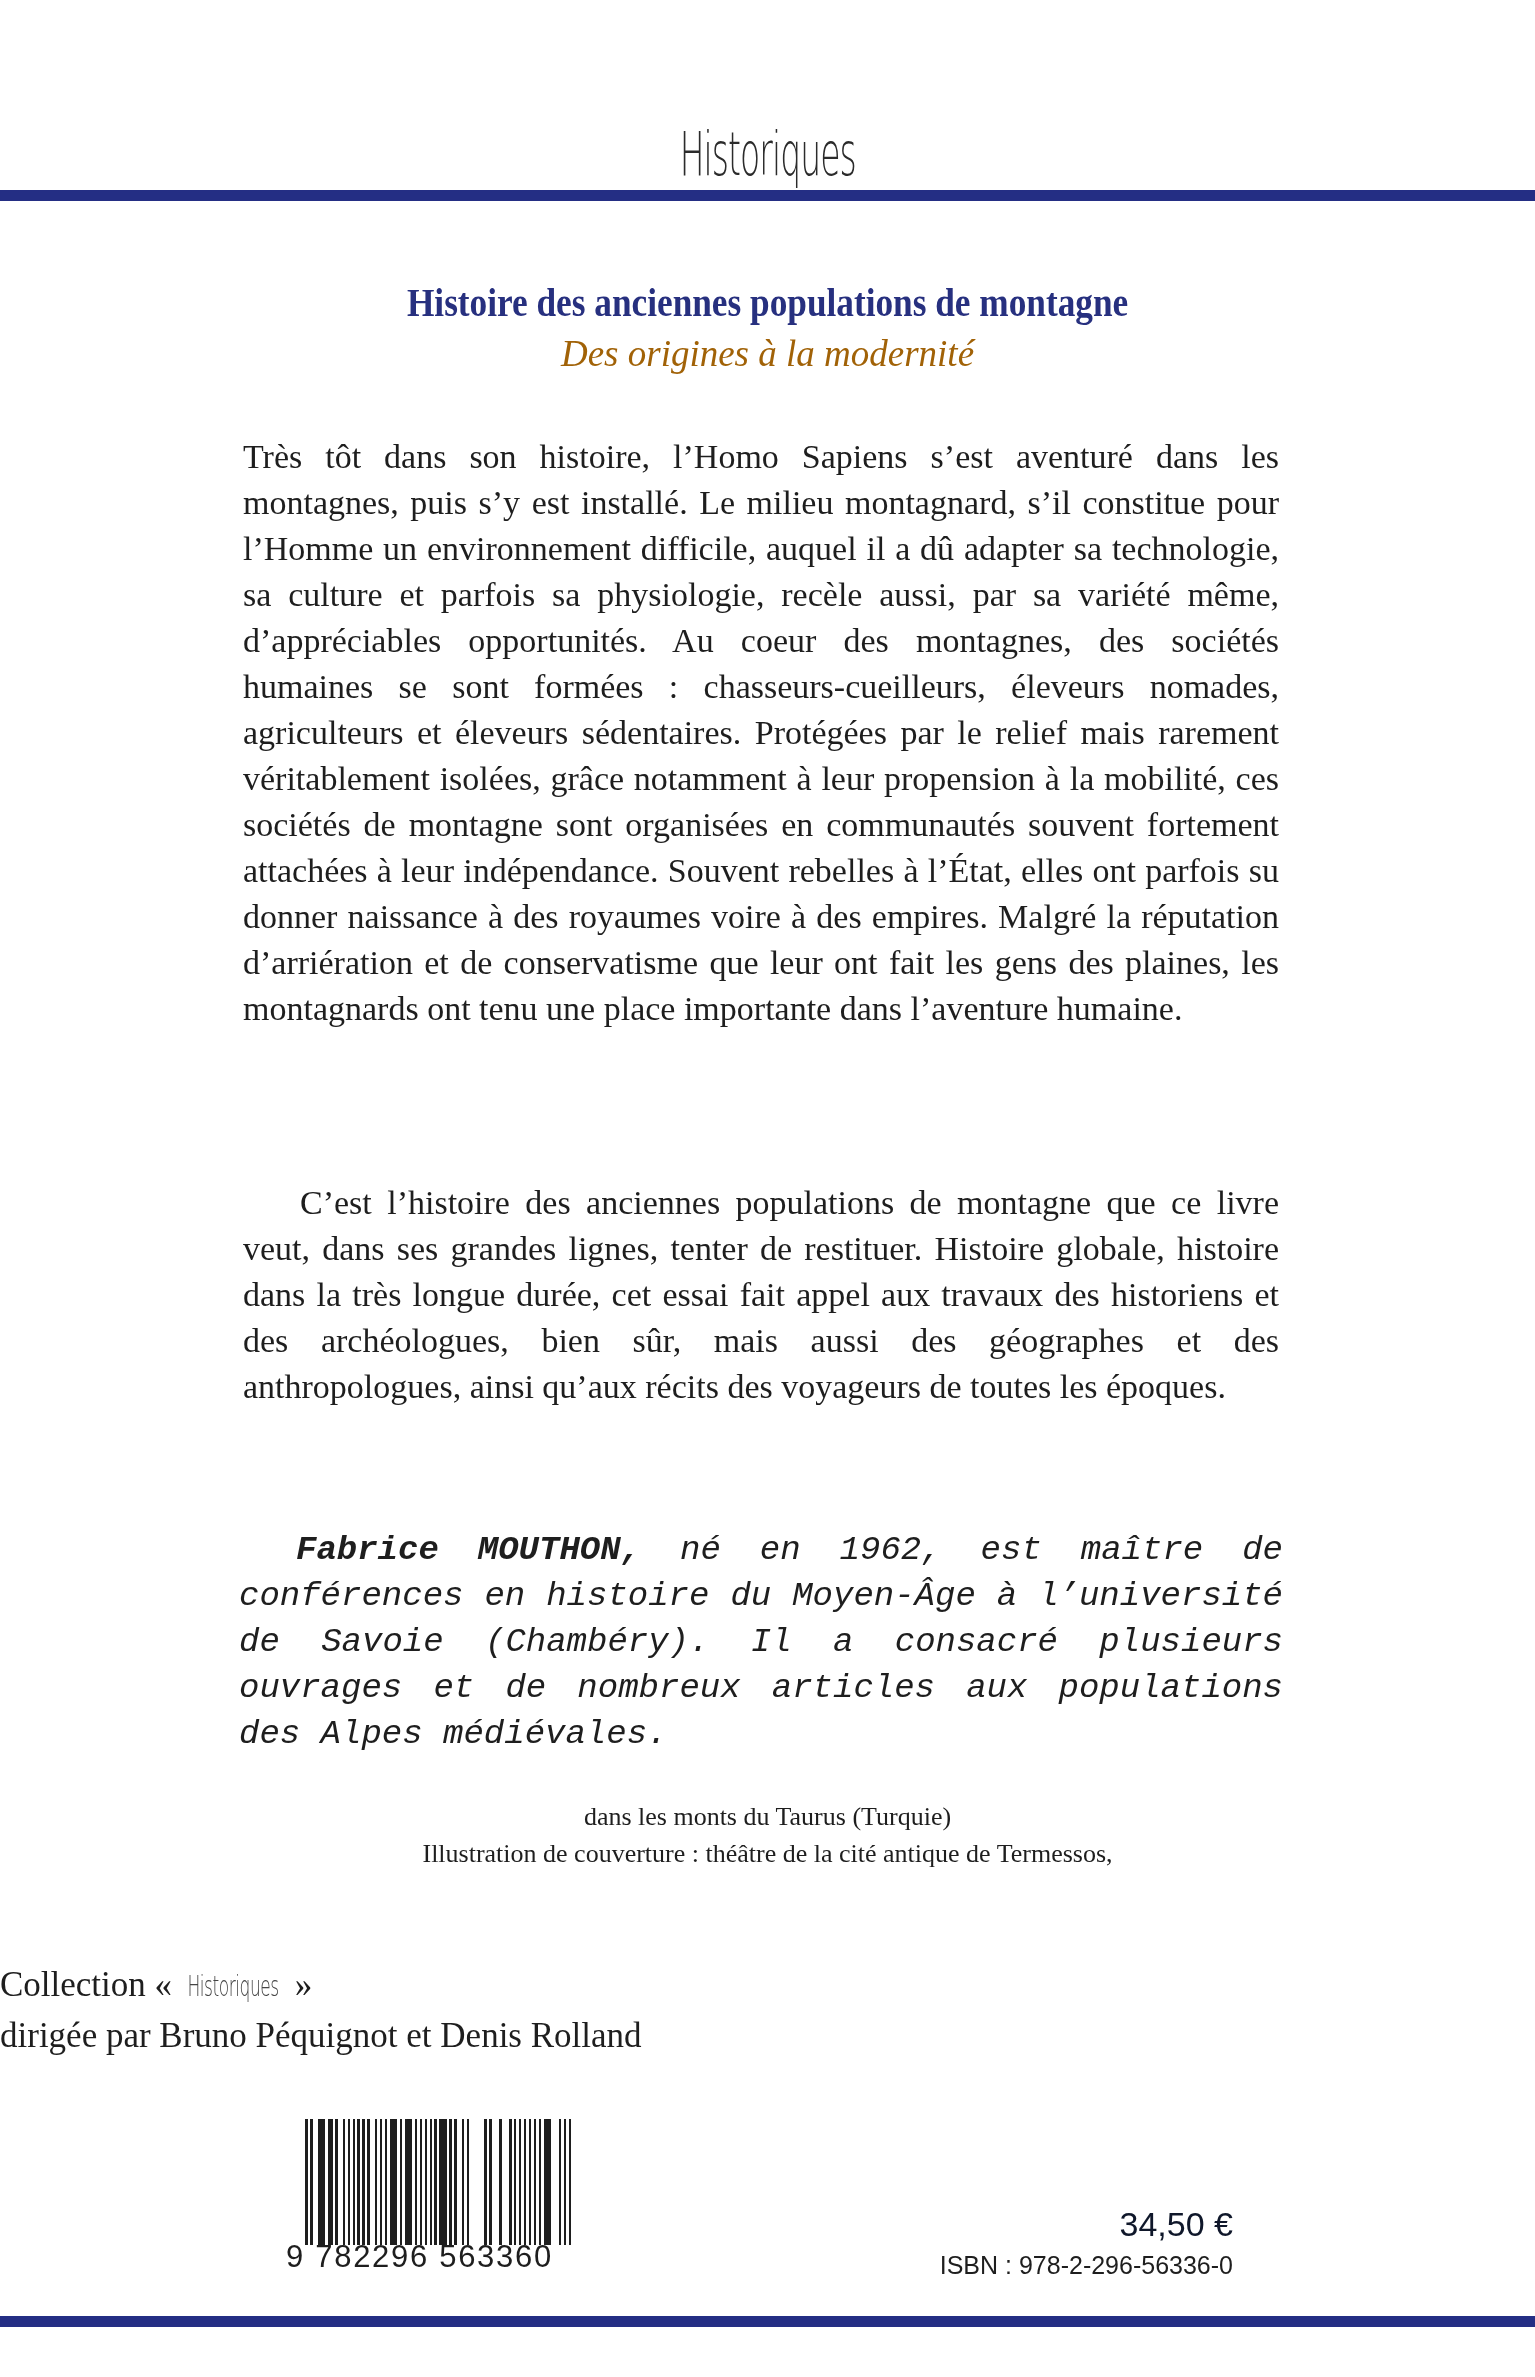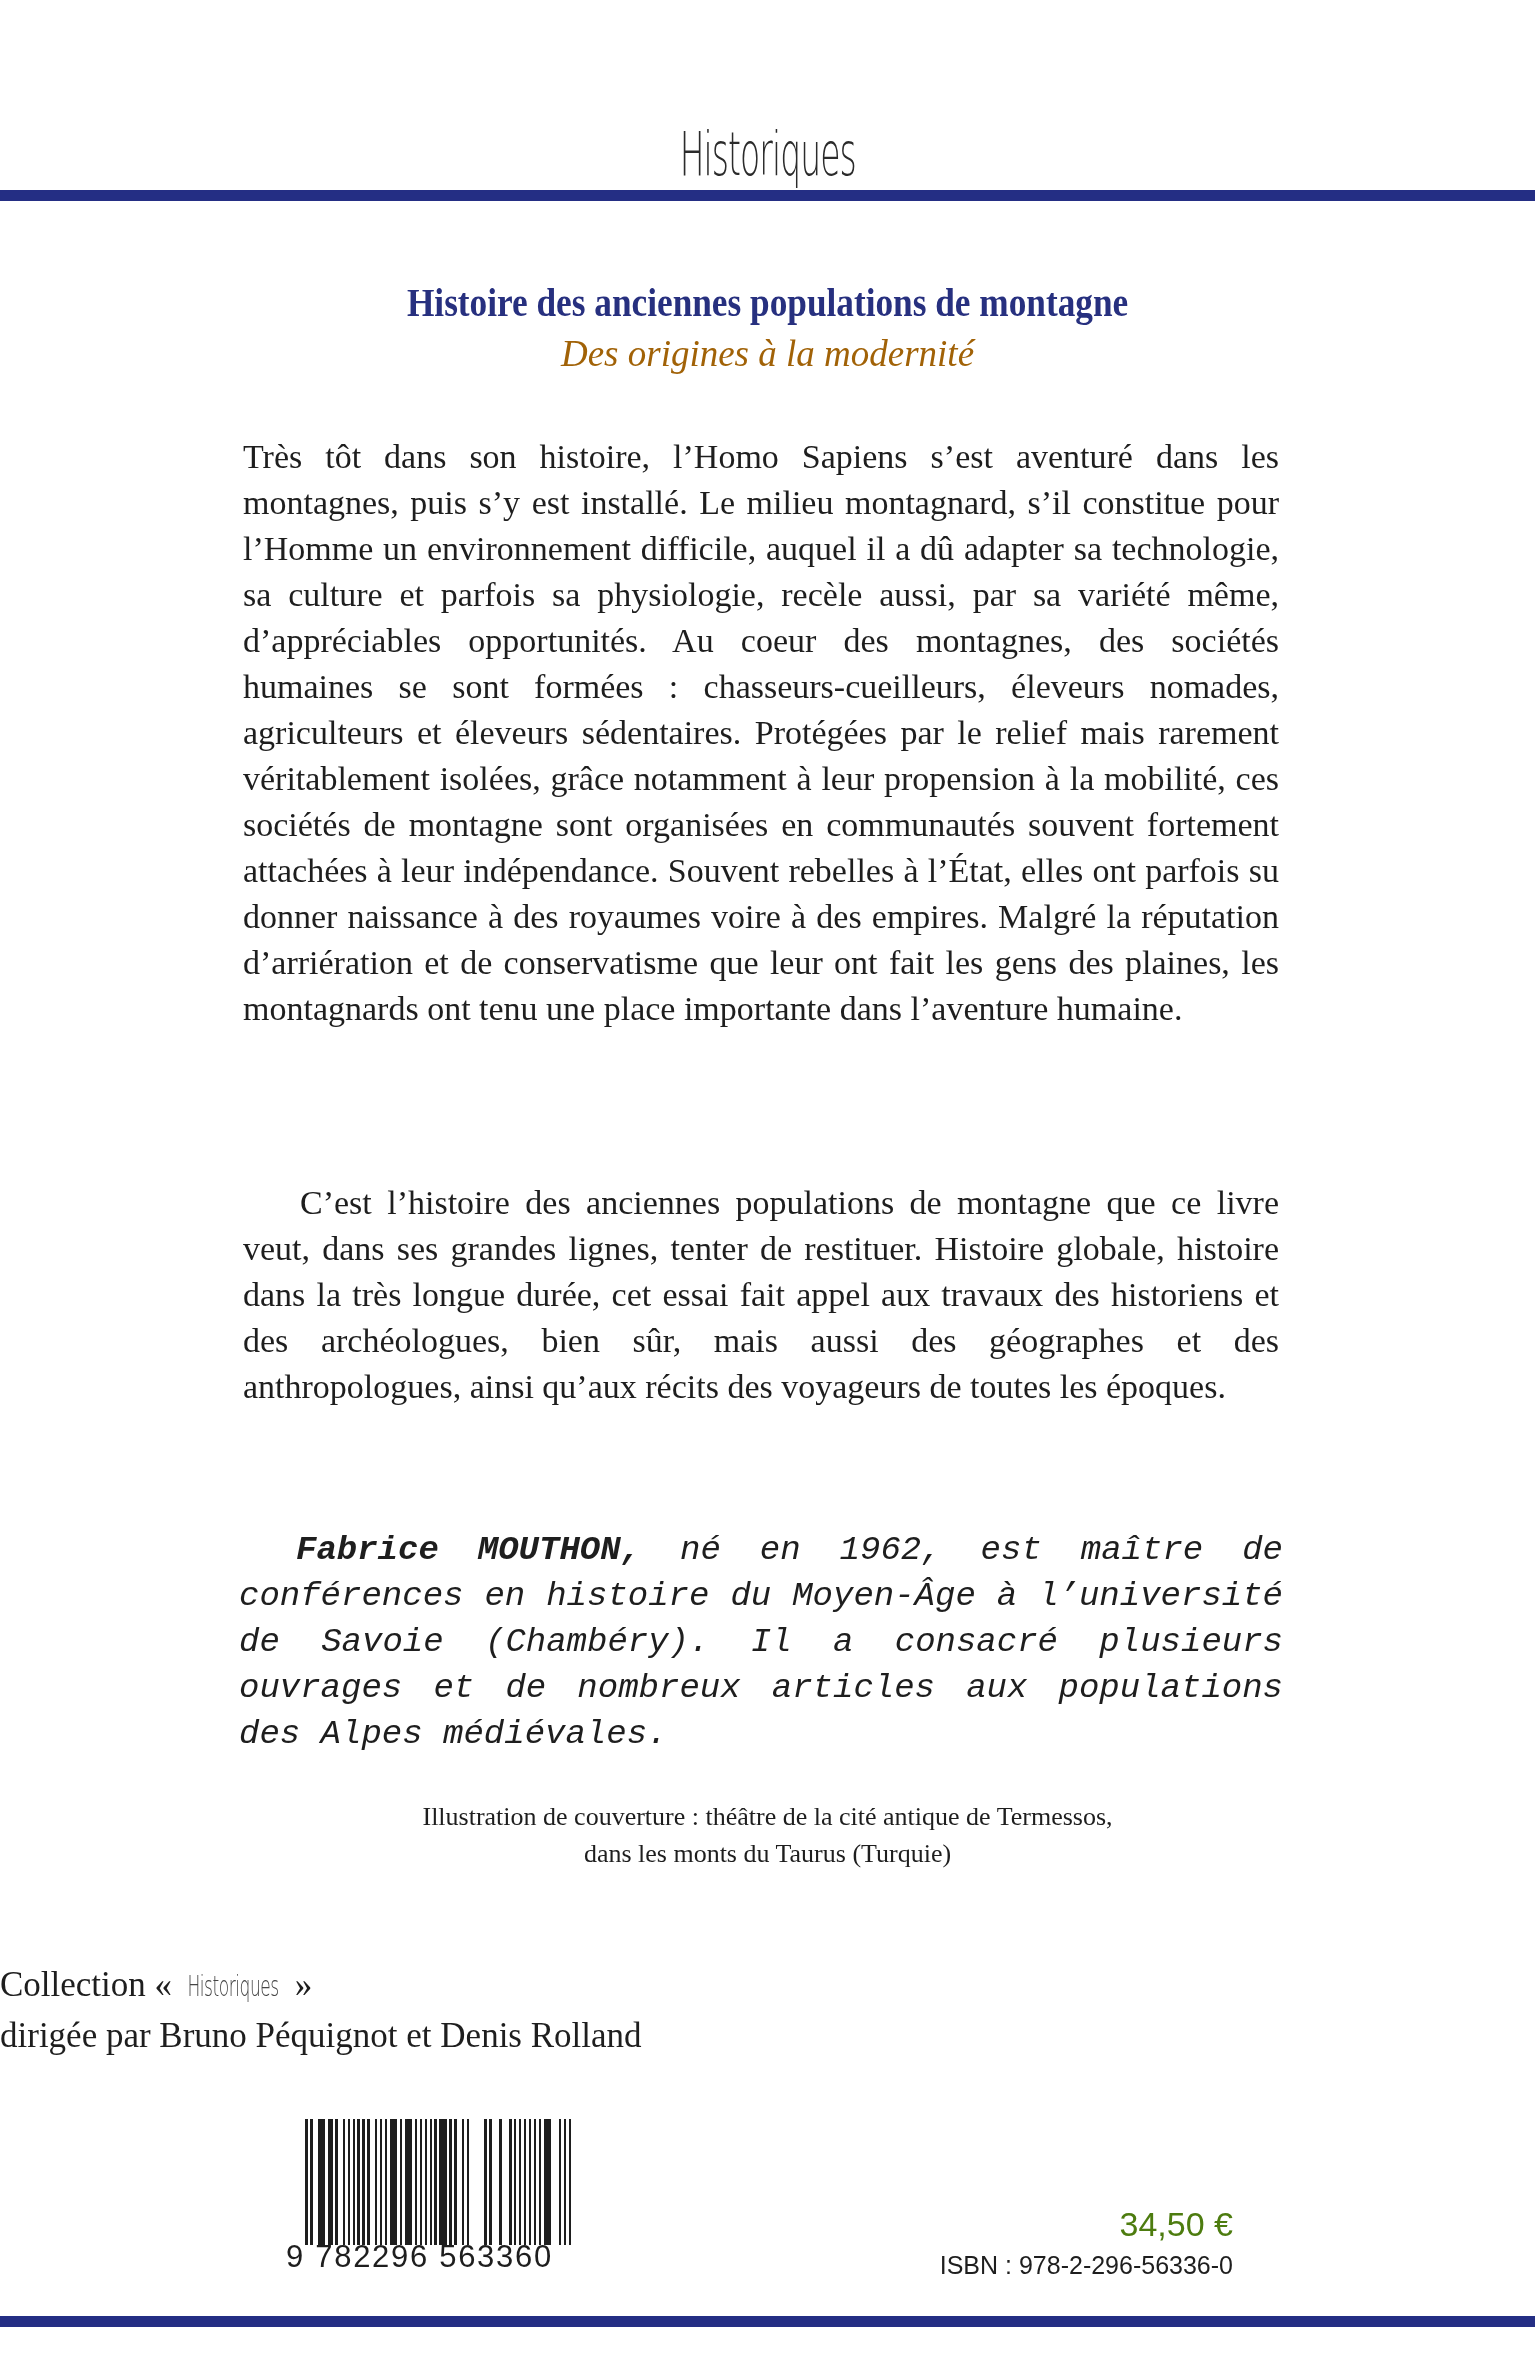--- a/index.html
+++ b/index.html
@@ -18,21 +18,21 @@
     .indent { text-indent: 57px; }
     .bio { left: 239px; width: 1044px; top: 1527px; font-size: 34px; line-height: 46px; font-style: italic; text-align: justify; text-indent: 57px; font-family: Liberation Mono, monospace; }
     .bio b { font-weight: bold; }
     .caption { left: 0; width: 1535px; top: 1798px; text-align: center; font-size: 26px; line-height: 37px; }
     .collection { left: 0; width: 1281px; top: 1960px; font-size: 35px; line-height: 49px; }
     .collection .logo-inline { font-family: "DejaVu Sans", sans-serif; font-weight: 200; font-size: 28.5px; color: #444; letter-spacing: -0.8px; display: inline-block; transform: scaleX(0.6); margin: 0 -23.5px; }
     .barcode { left: 286px; top: 2116px; width: 289px; height: 159px; }
     .barcode-bars { position: absolute; left: 19.3px; top: 3.4px; width: 266px; height: 126px; display: flex; align-items: stretch; }
     .barcode-bars span { display: block; height: 126px; }
     .barcode-digits { position: absolute; left: 0; top: 124px; width: 289px; font-family: "Liberation Sans", sans-serif; font-size: 31px; letter-spacing: 1.7px; color: #1e1e1e; line-height: 34px; }
-    .price { right: 302px; top: 2205px; font-family: "Liberation Sans", sans-serif; font-size: 34px; line-height: 39px; color: #4d7c0f; text-align: right; }
+    .price { right: 302px; top: 2205px; font-family: "Liberation Sans", sans-serif; font-size: 34px; line-height: 39px; color: #0f172a; text-align: right; }
     .isbn { right: 302px; top: 2250px; font-family: "Liberation Sans", sans-serif; font-size: 25px; line-height: 30px; color: #1e1e1e; text-align: right; }
   </style>
 </head>
 <body>
 
 <div class="abs series-logo">Historiques</div>
 <div class="abs band band-top"></div>
 
 <div class="abs title">Histoire des anciennes populations de montagne</div>
 <div class="abs subtitle">Des origines à la modernité</div>
@@ -40,22 +40,22 @@
 <div class="abs body-text p1">
   <p>Très tôt dans son histoire, l’Homo Sapiens s’est aventuré dans les montagnes, puis s’y est installé. Le milieu montagnard, s’il constitue pour l’Homme un environnement difficile, auquel il a dû adapter sa technologie, sa culture et parfois sa physiologie, recèle aussi, par sa variété même, d’appréciables opportunités. Au coeur des montagnes, des sociétés humaines se sont formées : chasseurs-cueilleurs, éleveurs nomades, agriculteurs et éleveurs sédentaires. Protégées par le relief mais rarement véritablement isolées, grâce notamment à leur propension à la mobilité, ces sociétés de montagne sont organisées en communautés souvent fortement attachées à leur indépendance. Souvent rebelles à l’État, elles ont parfois su donner naissance à des royaumes voire à des empires. Malgré la réputation d’arriération et de conservatisme que leur ont fait les gens des plaines, les montagnards ont tenu une place importante dans l’aventure humaine.</p>
 </div>
 <div class="abs body-text p2">
   <p class="indent">C’est l’histoire des anciennes populations de montagne que ce livre veut, dans ses grandes lignes, tenter de restituer. Histoire globale, histoire dans la très longue durée, cet essai fait appel aux travaux des historiens et des archéologues, bien sûr, mais aussi des géographes et des anthropologues, ainsi qu’aux récits des voyageurs de toutes les époques.</p>
 </div>
 
 <div class="abs bio"><b>Fabrice MOUTHON,</b><span> né en 1962, est maître de conférences en histoire du Moyen-Âge à l’université de Savoie (Chambéry). Il a consacré plusieurs ouvrages et de nombreux articles aux populations des Alpes médiévales.</span></div>
 
 <div class="abs caption">
+  <div>dans les monts du Taurus (Turquie)</div>
   <div>Illustration de couverture : théâtre de la cité antique de Termessos,</div>
-  <div>dans les monts du Taurus (Turquie)</div>
 </div>
 
 <div class="abs collection">
   <div><span>Collection « </span><span class="logo-inline">Historiques</span><span> »</span></div>
   <div>dirigée par Bruno Péquignot et Denis Rolland</div>
 </div>
 
 <div class="abs barcode">
   <div class="barcode-bars" id="barcode-bars">
       <span style="width: 2.5px; background: rgb(30, 30, 30);"></span>

